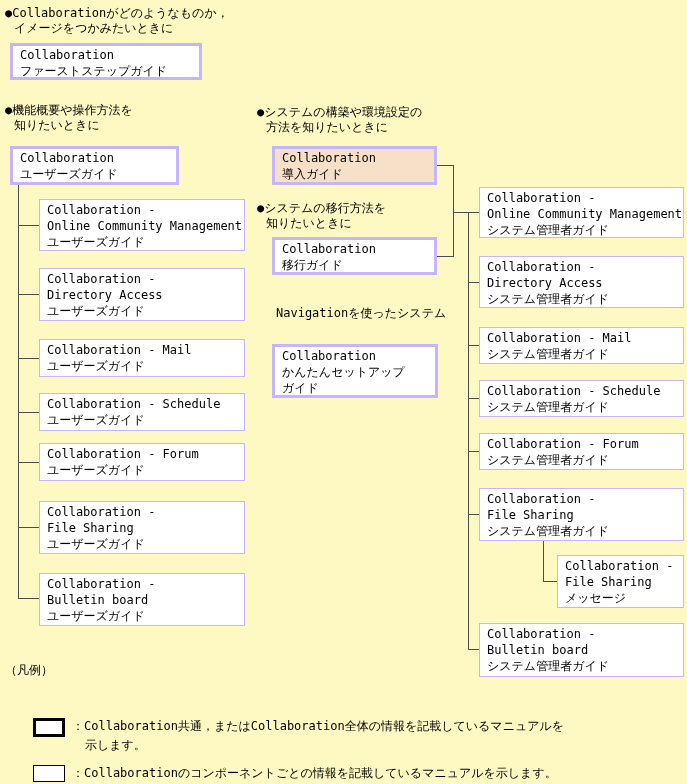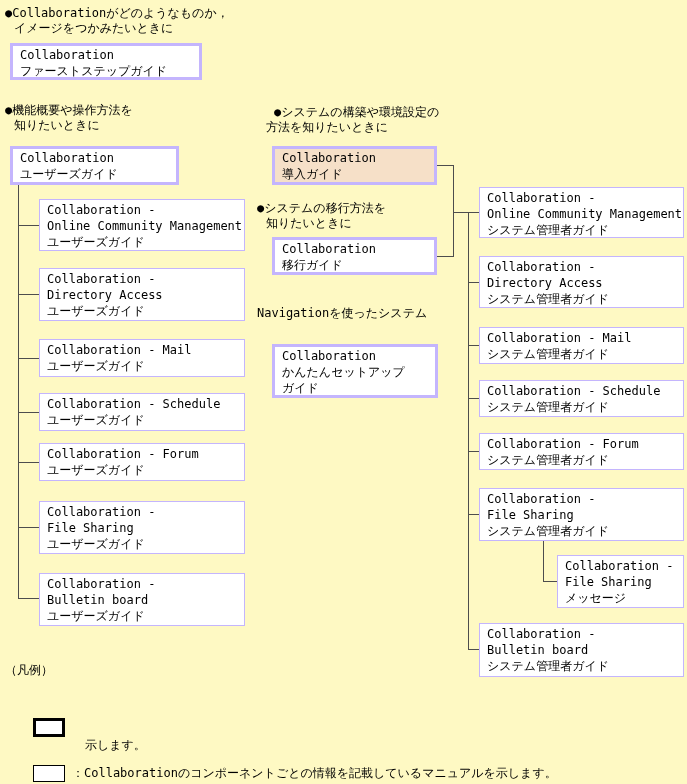--- a/index.html
+++ b/index.html
@@ -84,35 +84,35 @@
       <div>Collaboration -</div>
       <div>File Sharing</div>
       <div>ユーザーズガイド</div>
     </div>
   <div class="box" style="left:39px;top:573px;width:206px;height:53px">
       <div>Collaboration -</div>
       <div>Bulletin board</div>
       <div>ユーザーズガイド</div>
     </div>
 
-  <div class="t" style="left:274px;top:105px">●システムの構築や環境設定の</div>
+  <div class="t" style="left:257px;top:105px">●システムの構築や環境設定の</div>
   <div class="t" style="left:266px;top:120px">方法を知りたいときに</div>
   <div class="box thick highlight" style="left: 272px; top: 146px; width: 165px; height: 39px; background: rgb(246, 224, 200);">
       <div>Collaboration</div>
       <div>導入ガイド</div>
     </div>
 
   <div class="t" style="left:257px;top:201px">●システムの移行方法を</div>
   <div class="t" style="left:266px;top:216px">知りたいときに</div>
   <div class="box thick" style="left:272px;top:237px;width:165px;height:38px">
       <div>Collaboration</div>
       <div>移行ガイド</div>
     </div>
 
-  <div class="t" style="left:257px;top:306px">Navigationを使ったシステム</div>
+  <div class="t" style="left:276px;top:306px">Navigationを使ったシステム</div>
   <div class="box thick" style="left:272px;top:344px;width:166px;height:54px">
       <div>Collaboration</div>
       <div>かんたんセットアップ</div>
       <div>ガイド</div>
     </div>
 
   <div class="hline" style="left:437px;top:165px;width:16px"></div>
   <div class="hline" style="left:437px;top:256px;width:16px"></div>
   <div class="vline" style="left:453px;top:165px;height:92px"></div>
   <div class="hline" style="left:453px;top:212px;width:26px"></div>
@@ -159,17 +159,18 @@
       <div>メッセージ</div>
     </div>
   <div class="box" style="left:479px;top:623px;width:205px;height:54px">
       <div>Collaboration -</div>
       <div>Bulletin board</div>
       <div>システム管理者ガイド</div>
     </div>
 
   <div class="t" style="left:5px;top:663px">（凡例）</div>
   <div class="sample thickb" style="left:33px;top:718px;width:32px;height:19px"></div>
+  <div class="t" style="left:72px;top:719px">：Collaboration共通，またはCollaboration全体の情報を記載しているマニュアルを</div>
   <div class="t" style="left:85px;top:738px">示します。</div>
   <div class="sample" style="left:33px;top:765px;width:32px;height:17px"></div>
   <div class="t" style="left:72px;top:766px">：Collaborationのコンポーネントごとの情報を記載しているマニュアルを示します。</div>
 
 </div>
 
 </body></html>

